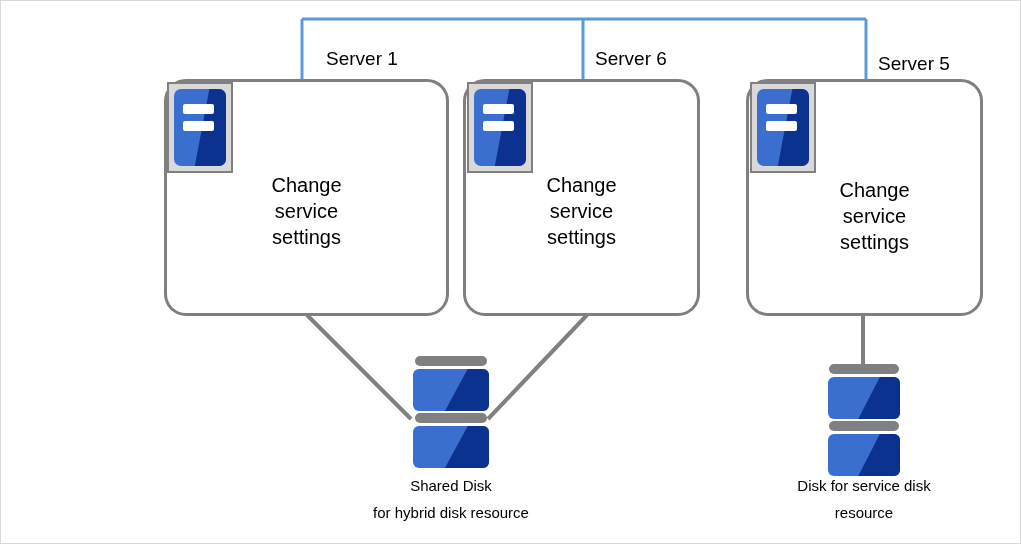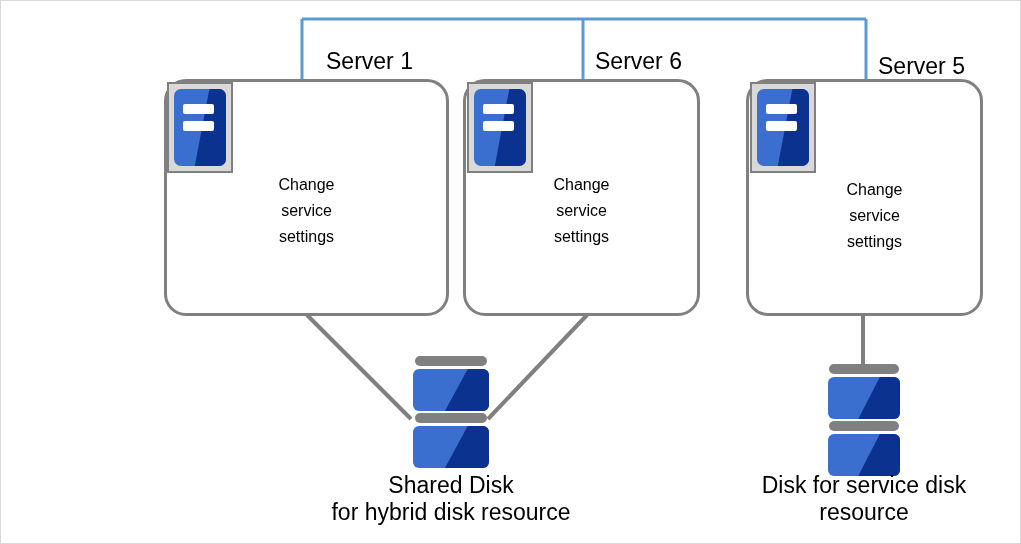--- a/index.html
+++ b/index.html
@@ -29,30 +29,30 @@
   .server-box {
     position: absolute;
     border: 3px solid #808080;
     border-radius: 22px;
     background: #ffffff;
     box-sizing: border-box;
   }
   .server-body-text {
     position: absolute;
     text-align: center;
-    font-size: 16px;
+    font-size: 20px;
     line-height: 26px;
     color: #000000;
     white-space: pre-line;
   }
 
   
   .server-label {
     position: absolute;
-    font-size: 23px;
+    font-size: 19px;
     color: #000000;
     white-space: nowrap;
   }
 
   
   .server-icon {
     position: absolute;
     background: #d9d9d9;
     border: 2px solid #808080;
     box-sizing: border-box;
@@ -113,21 +113,21 @@
     width: 100%;
     height: 100%;
     background: #0b328f;
     clip-path: polygon(72% 0%, 100% 0%, 100% 100%, 42% 100%);
   }
 
   
   .disk-caption {
     position: absolute;
     text-align: center;
-    font-size: 23px;
+    font-size: 15px;
     line-height: 27px;
     color: #000000;
     white-space: pre-line;
   }
 </style>
 </head>
 <body>
 
 <div id="canvas">
 

